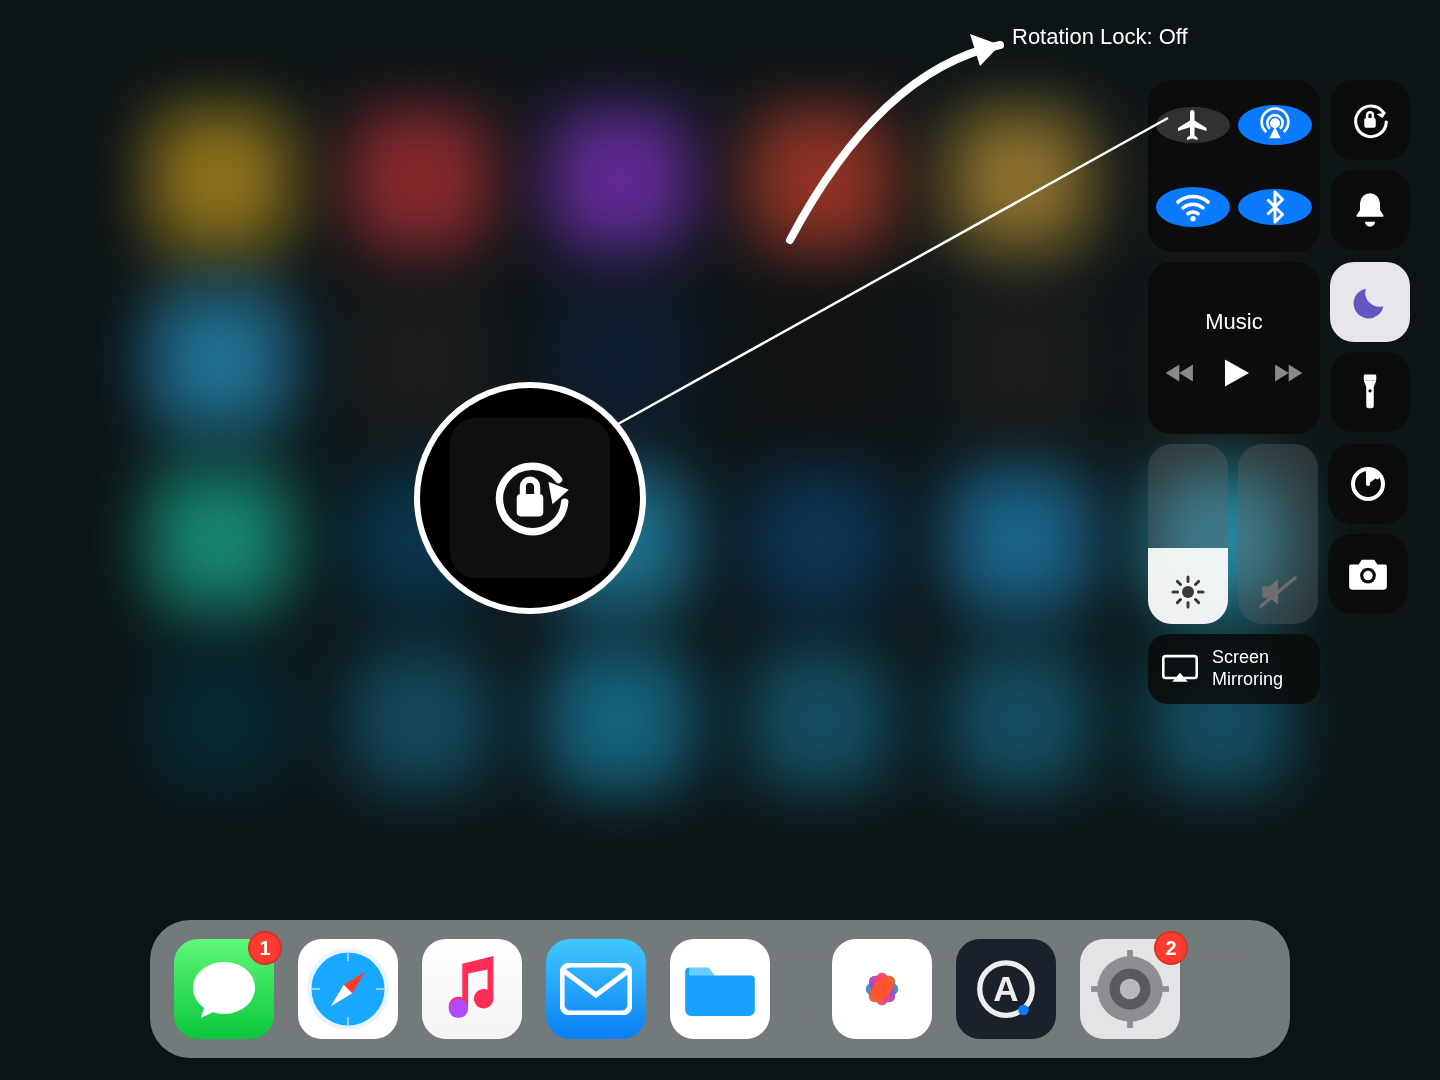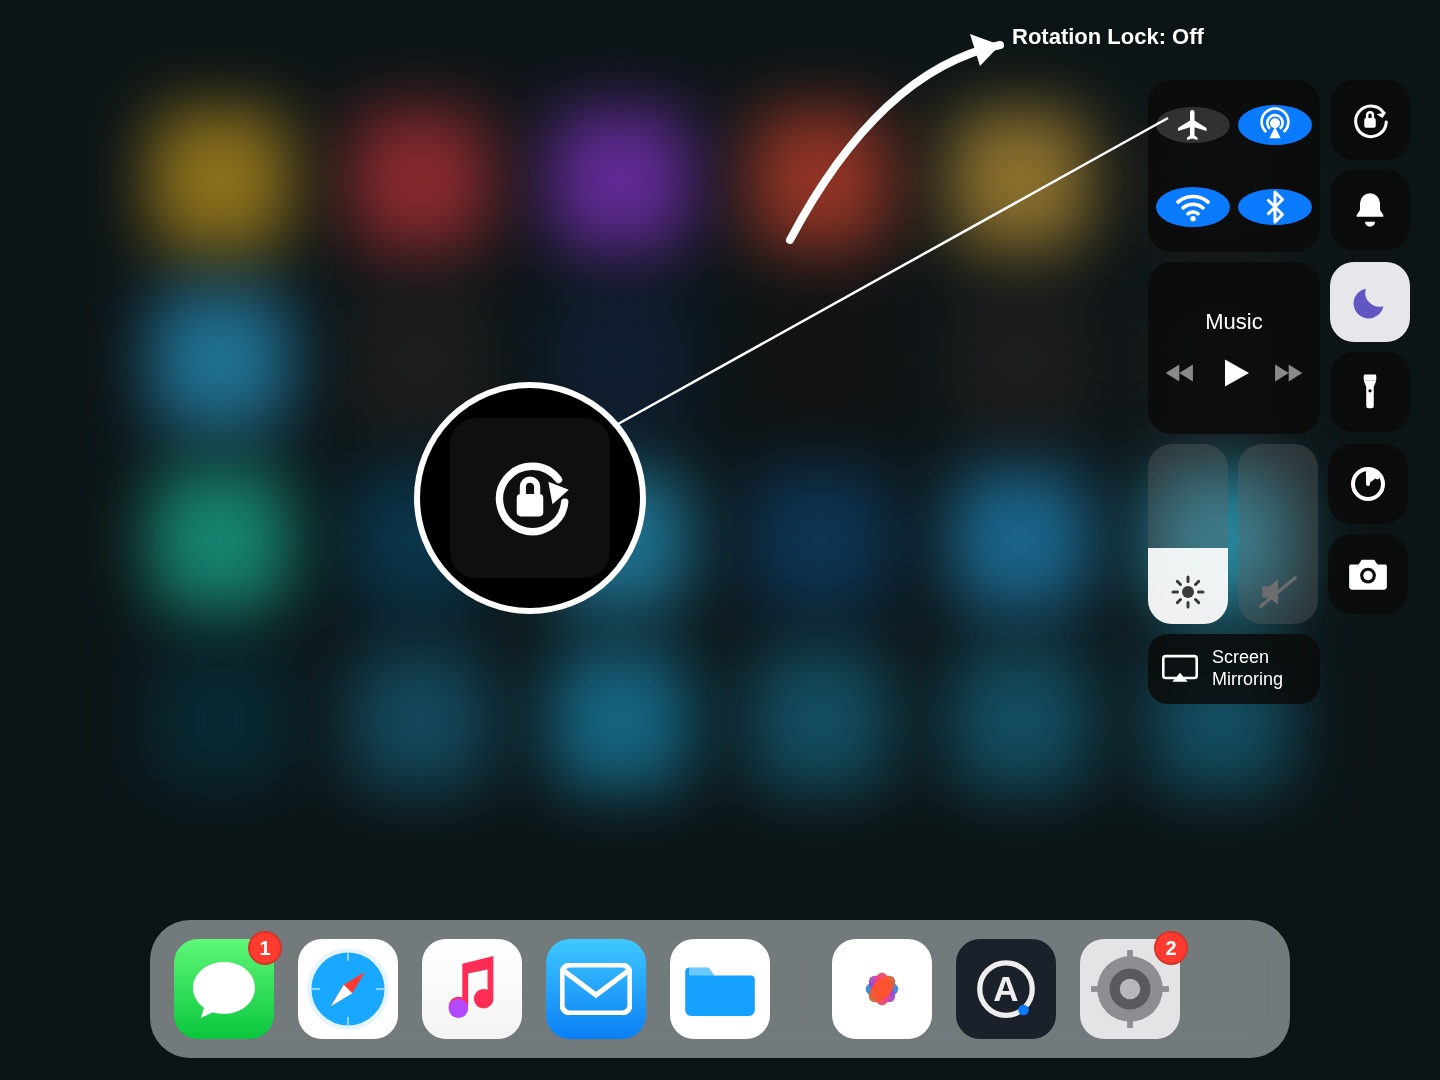--- a/index.html
+++ b/index.html
@@ -83,21 +83,21 @@
     display: flex; justify-content: flex-start;
     padding: 0 14px; gap: 14px;
     border-radius: 20px;
   }
   .mirror-label { font-size: 18px; line-height: 1.2; font-weight: 500; }
 
   
   .callout-label {
     position: absolute;
     top: 24px; left: 1012px;
-    font-size: 22px; font-weight: 700;
+    font-size: 22px; font-weight: 400;
     color: #fff;
   }
   svg.overlay-svg {
     position: absolute; inset: 0; width: 1440px; height: 1080px;
     pointer-events: none;
   }
   .magnifier {
     position: absolute;
     top: 382px; left: 414px;
     width: 232px; height: 232px;

